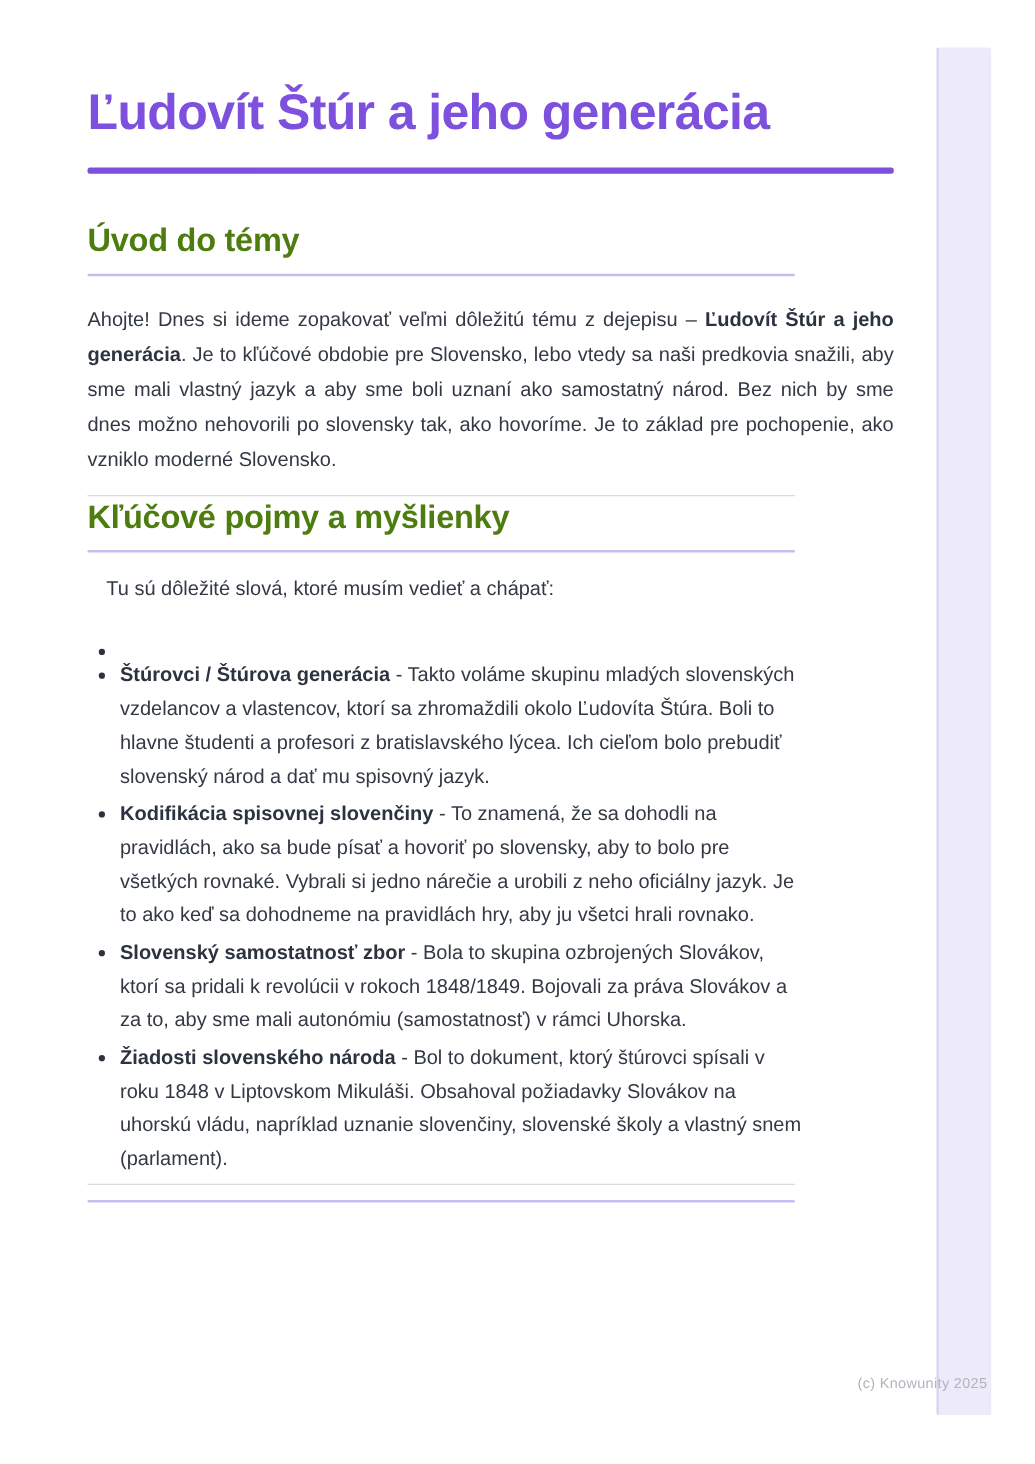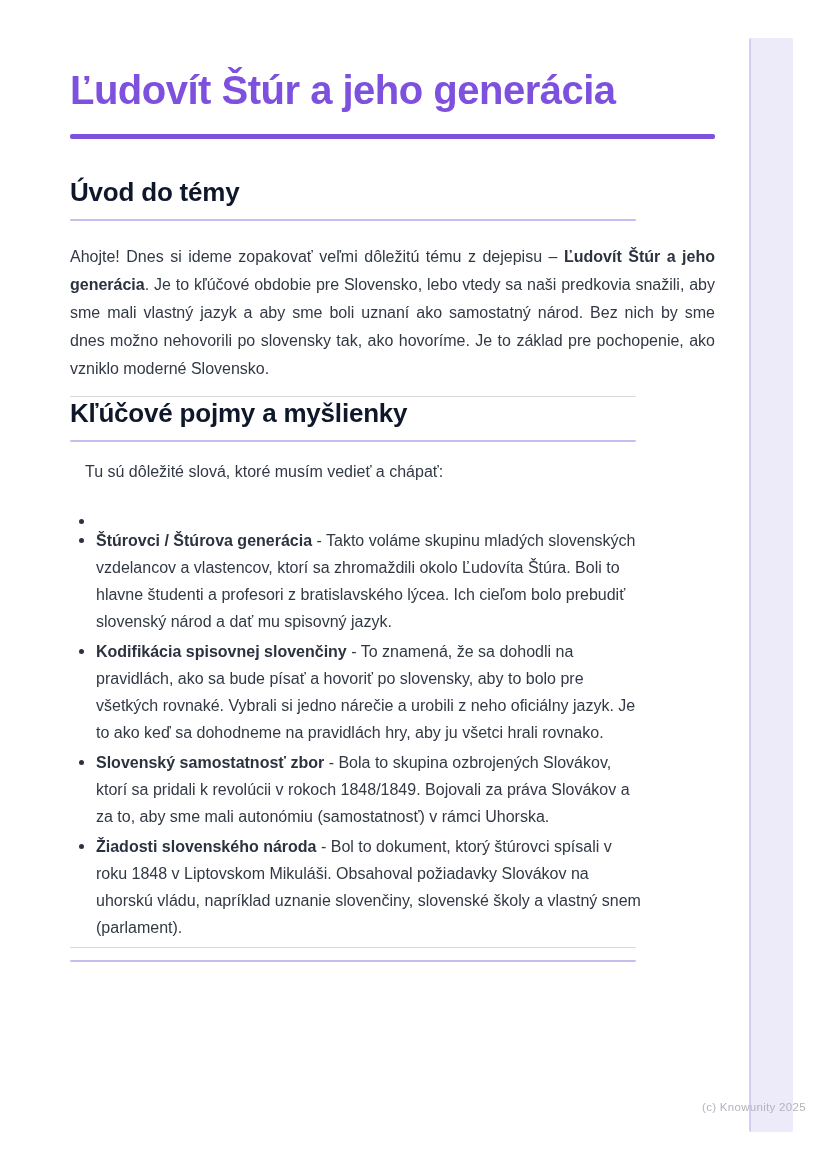--- a/index.html
+++ b/index.html
@@ -38,21 +38,21 @@
     background: #7d50dd;
     border-radius: 2px;
   }
 
   .h2 {
     margin: 0;
     font-size: 26px;
     line-height: 32px;
     font-weight: 700;
     letter-spacing: -0.2px;
-    color: #0f172a;
+    color: #4d7c0f;
   }
   .h2-intro   { margin-top: 37px; }
   .h2-rule {
     margin-top: 11px;
     width: 566px;
     height: 2px;
     background: #c9bcf1;
     border-radius: 1px;
   }
 
@@ -117,21 +117,21 @@
     top: 38px;
     width: 42px;
     height: 1094px;
     background: #edeafa;
     border-left: 2px solid #d6cdf3;
     border-radius: 2px;
   }
 
   .watermark {
     position: absolute;
-    left: 702px;
+    left: 686px;
     top: 1101px;
     font-size: 11.5px;
     letter-spacing: 0.3px;
     color: #b5b2bd;
     white-space: nowrap;
     z-index: 2;
   }
 </style>
 </head>
 <body>

